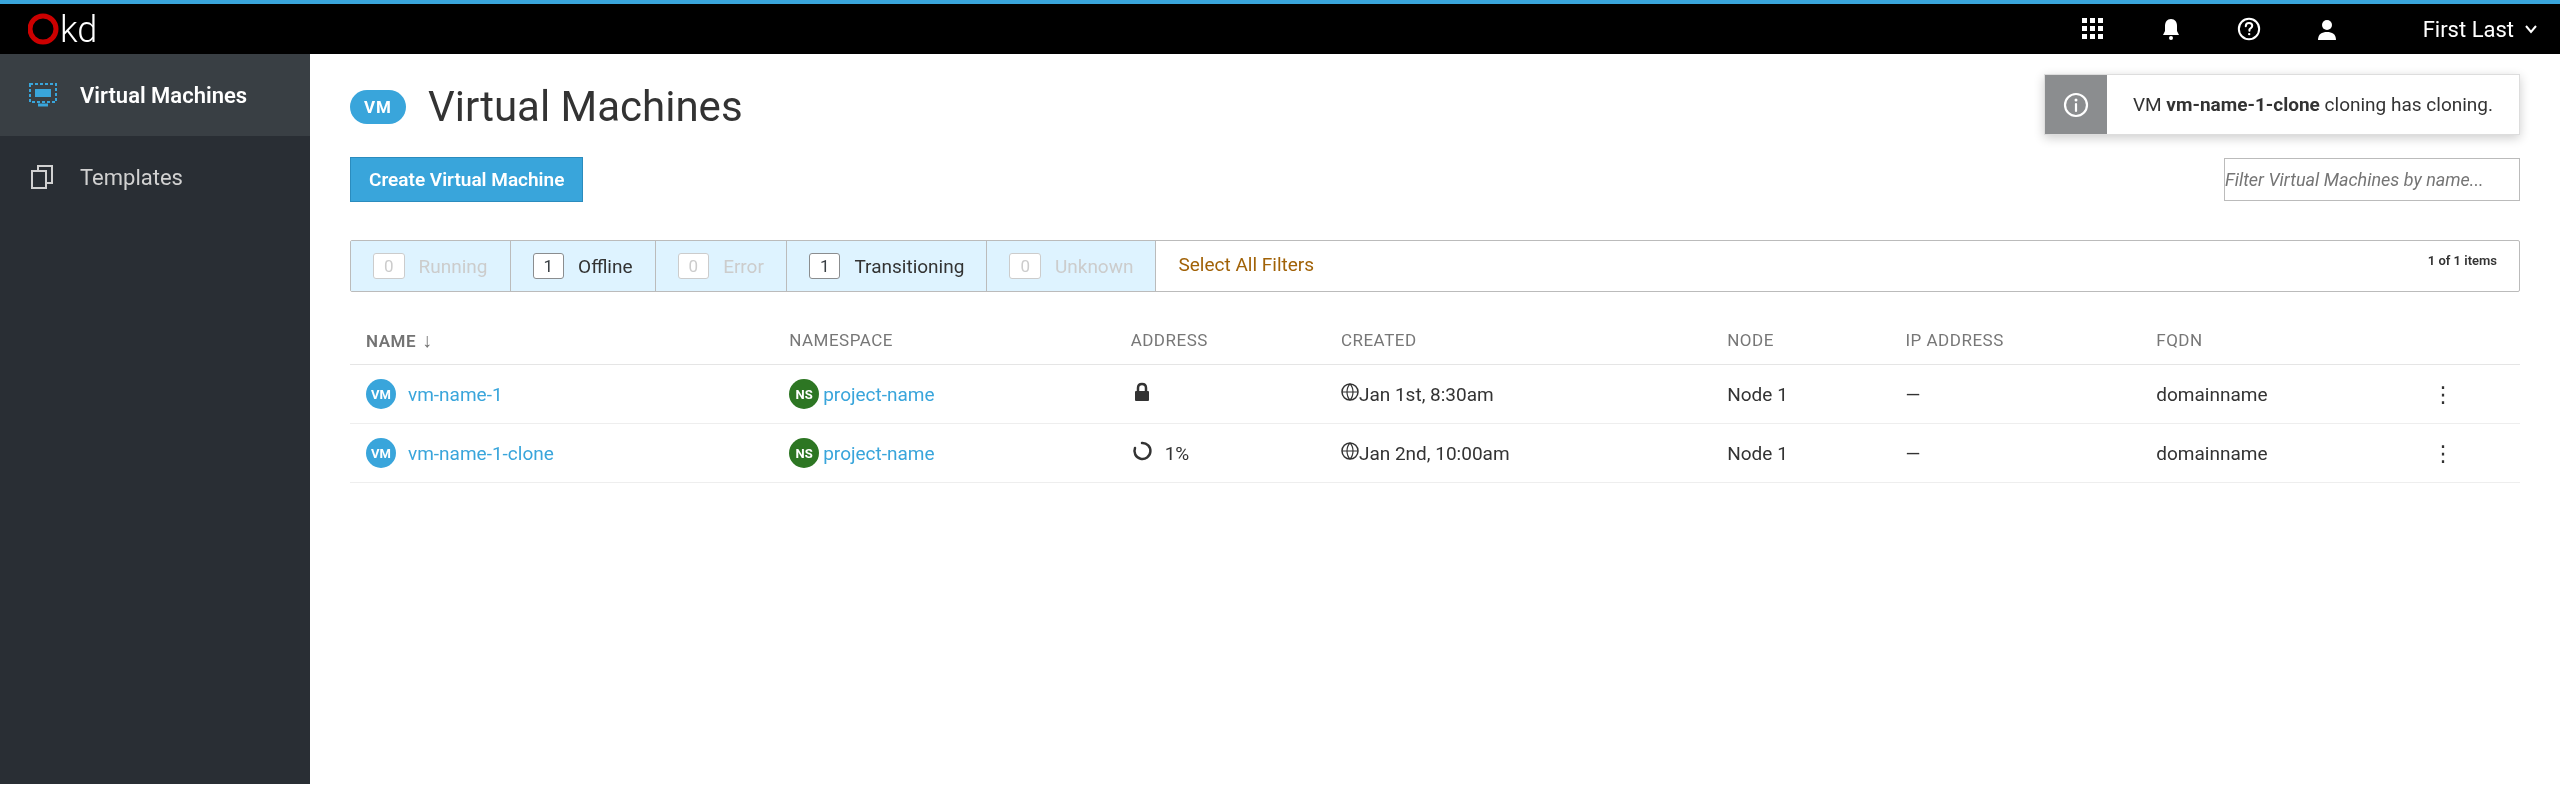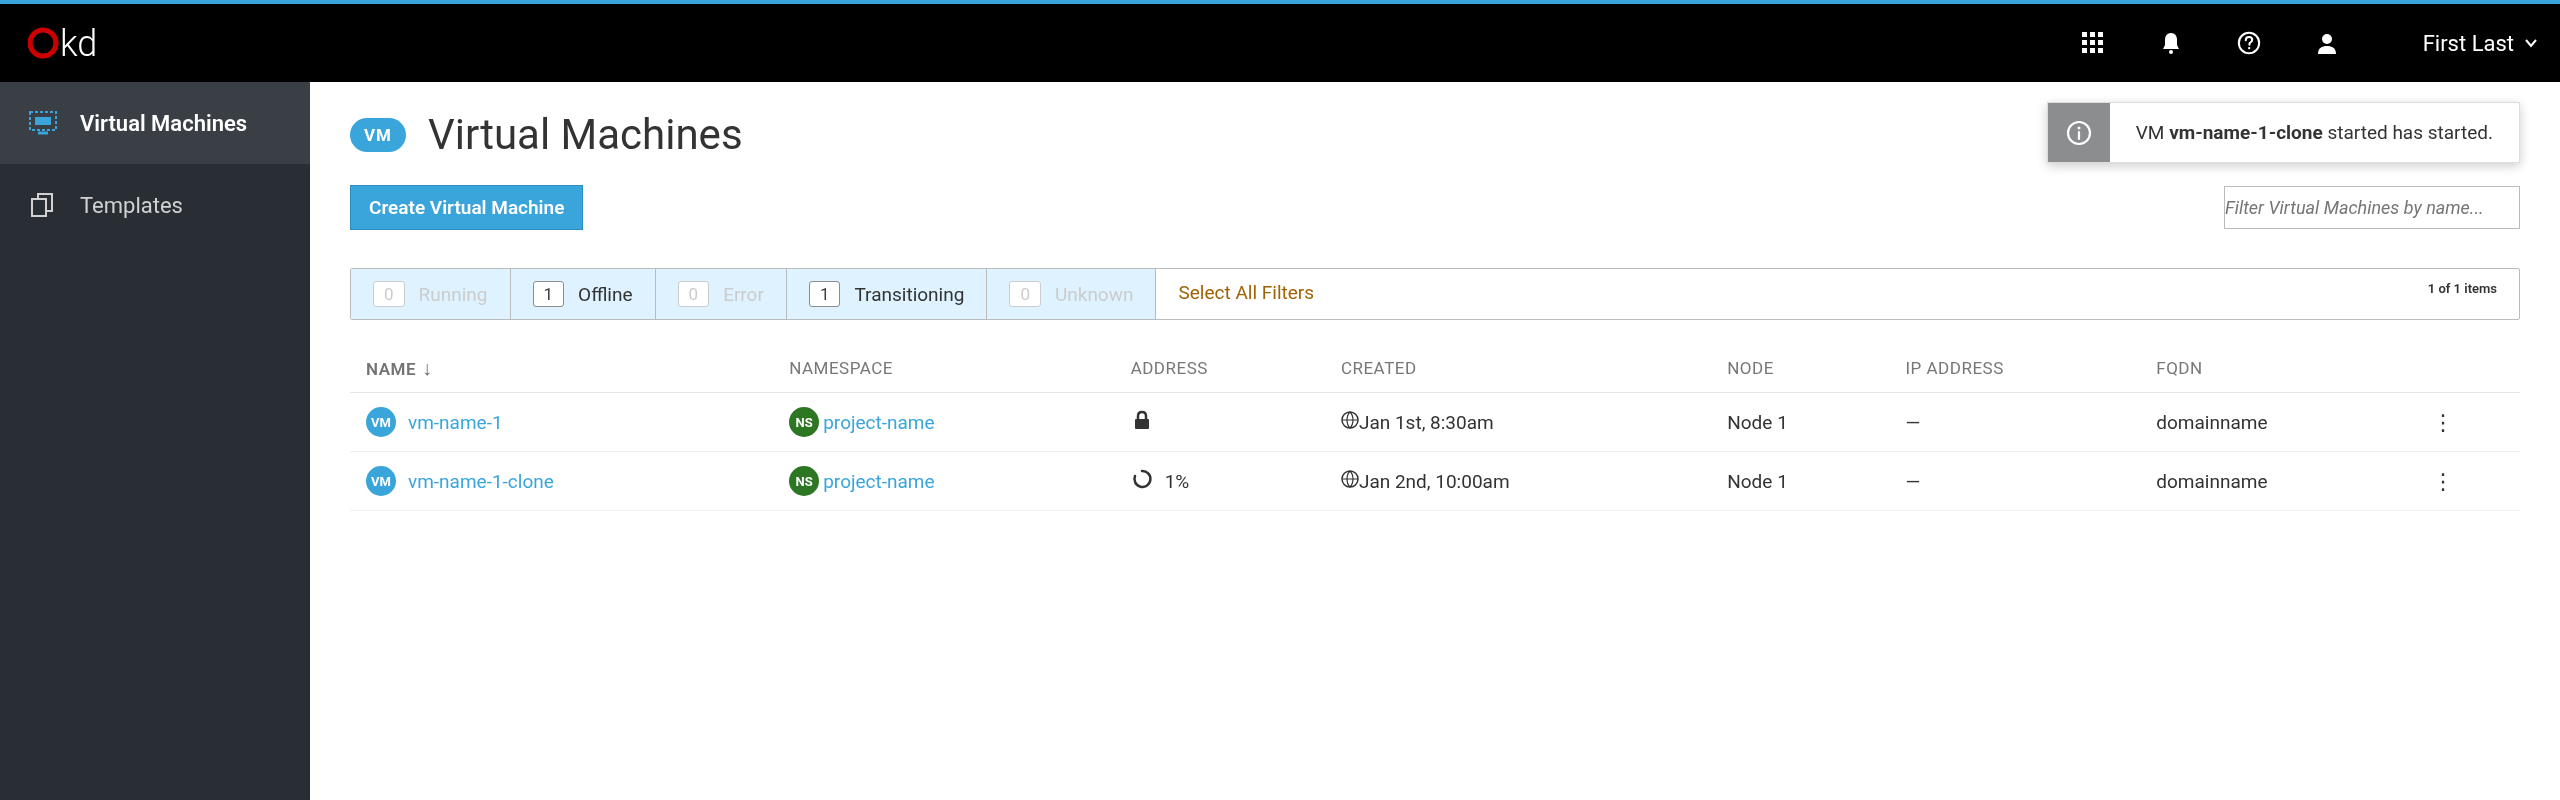--- a/index.html
+++ b/index.html
@@ -1,19 +1,19 @@
 <!DOCTYPE html>
 <html><head>
 <meta charset="utf-8">
 <style>
 * { margin: 0; padding: 0; box-sizing: border-box; font-family: -apple-system, BlinkMacSystemFont, "Segoe UI", Roboto, "Helvetica Neue", Arial, sans-serif; }
 body { background: #fff; width: 2560px; height: 800px; overflow: hidden; }
 
 .topbar-accent { height: 4px; background: #39a5db; }
-.topbar { height: 78px; background: #000; display: flex; align-items: center; padding: 0 22px 0 28px; }
+.topbar { height: 50px; background: #000; display: flex; align-items: center; padding: 0 22px 0 28px; }
 .logo { display: flex; align-items: center; font-weight: 300; }
 .logo svg {}
 .topbar-spacer { flex: 1; }
 .topbar-icons { display: flex; align-items: center; gap: 54px; justify-content: center; }
 .topbar-icon { color: #fff; width: 24px; height: 24px; display: flex; align-items: center; justify-content: center; cursor: pointer; }
 .user { display: flex; align-items: center; gap: 10px; color: #fff; font-size: 22px; cursor: pointer; margin-left: 30px; }
 
 .shell { display: flex; height: calc(800px - 70px); }
 
 .sidebar { width: 310px; background: #292e34; color: #d1d1d1; }
@@ -143,21 +143,21 @@
 
     <div class="toast">
       <div class="toast-icon">
         <svg width="26" height="26" viewBox="0 0 26 26" fill="none" stroke="#fff" stroke-width="2.2">
           <circle cx="13" cy="13" r="11"></circle>
           <circle cx="13" cy="8" r="1.5" fill="#fff" stroke="none"></circle>
           <line x1="13" y1="12" x2="13" y2="19" stroke-linecap="round"></line>
         </svg>
       </div>
       <div class="toast-body">
-        <span>VM </span><b>vm-name-1-clone</b><span> started has started.</span>
+        <span>VM </span><b>vm-name-1-clone</b><span> cloning has cloning.</span>
       </div>
     </div>
 
     <div class="page-head">
       <span class="vm-pill">VM</span>
       <h1 class="page-title">Virtual Machines</h1>
     </div>
 
     <div class="action-row">
       <button class="btn-primary">Create Virtual Machine</button>

